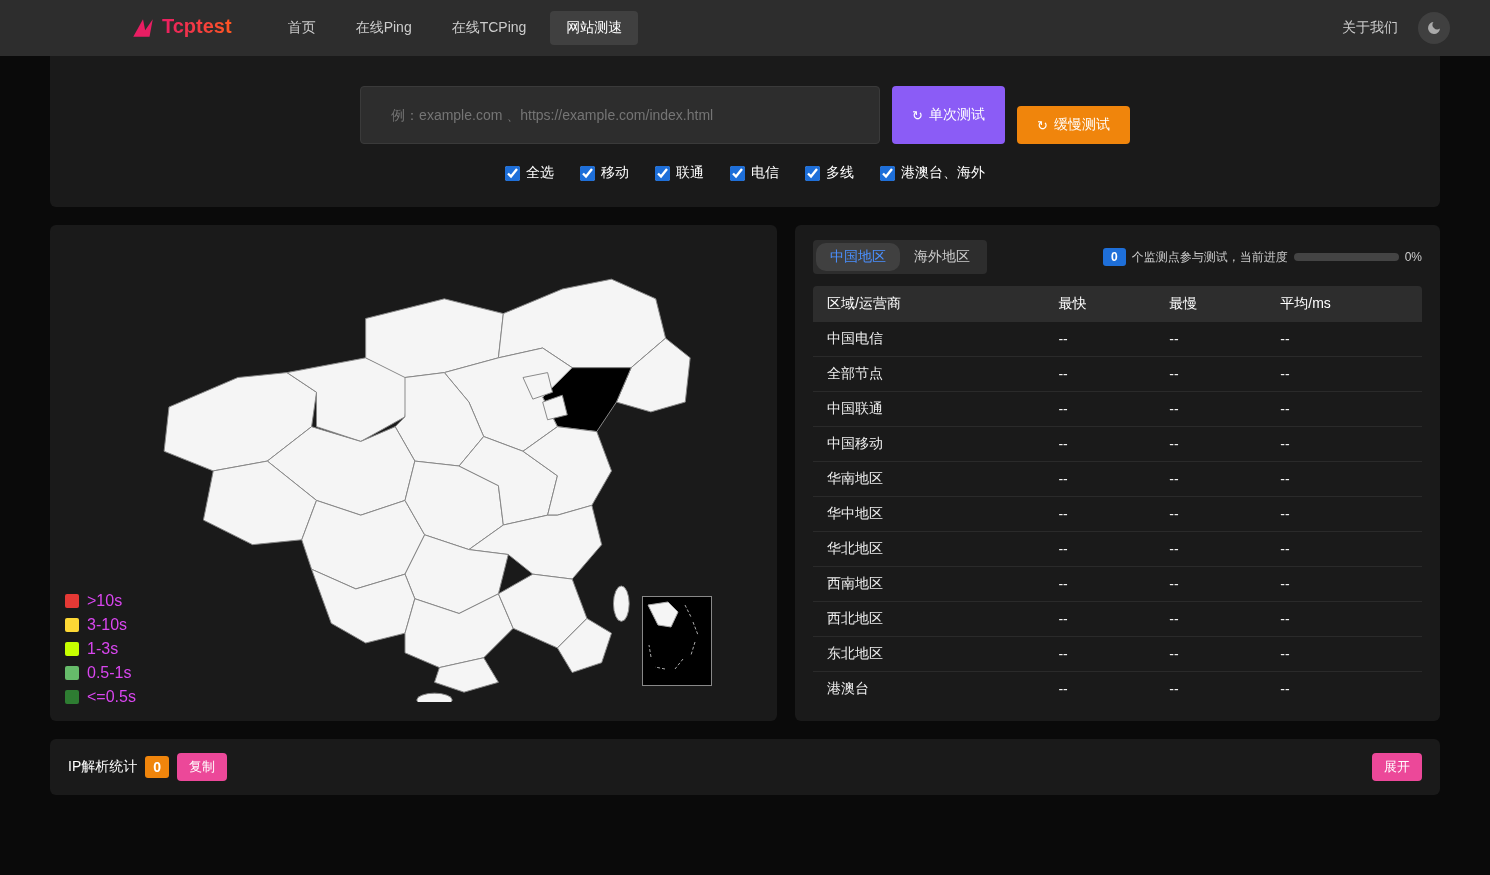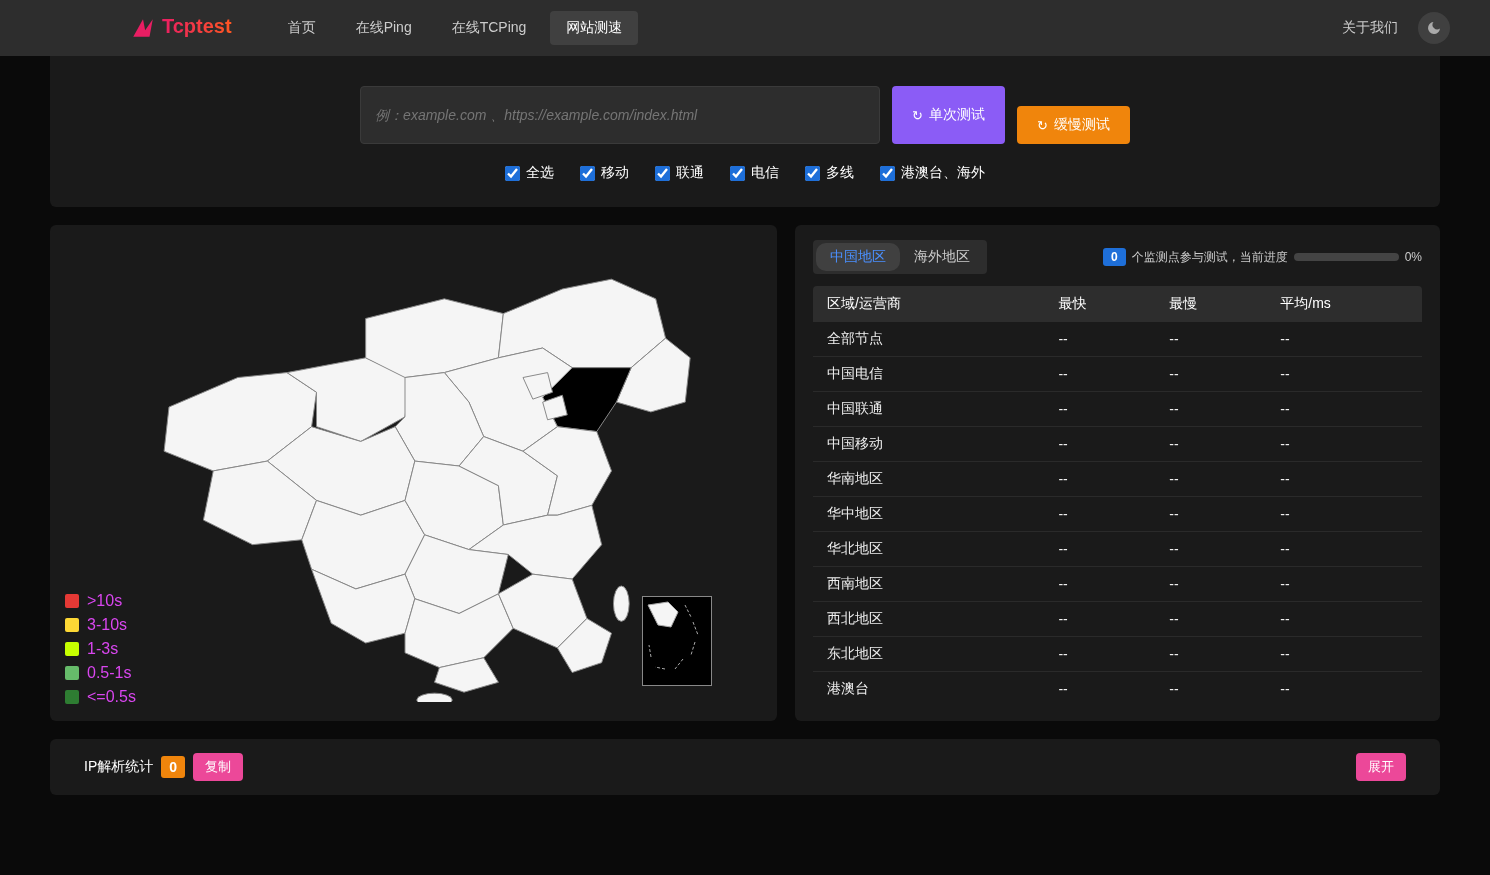--- a/index.html
+++ b/index.html
@@ -65,24 +65,23 @@
       padding: 30px 20px 25px 20px;
       border-top-left-radius: 0;
       border-top-right-radius: 0;
     }
     .input-row { display: flex; justify-content: center; gap: 12px; margin-bottom: 20px; }
     .url-input {
       width: 520px;
       background: #2d2d2d;
       border: 1px solid #3a3a3a;
       border-radius: 4px;
-      padding: 10px 14px;
+      padding: 10px 30px;
       color: #999;
       font-size: 14px;
-      font-style: italic;
     }
     .btn {
       padding: 10px 20px;
       border: none;
       border-radius: 4px;
       cursor: pointer;
       color: #fff;
       font-size: 14px;
       display: flex; align-items: center; gap: 6px;
     }
@@ -159,21 +158,21 @@
       padding: 8px 14px;
       border-bottom: 1px solid #2a2a2a;
       font-size: 14px;
       color: #eee;
     }
     tbody tr:last-child td { border-bottom: none; }
     .ip-panel {
       margin: 18px 50px 0 50px;
       display: flex;
       align-items: center;
-      padding: 14px 34px;
+      padding: 14px 18px;
     }
     .ip-left { display: flex; align-items: center; gap: 8px; }
     .orange-badge { background: #f0850c; color:#fff; padding: 3px 8px; border-radius: 3px; font-weight: bold;}
     .btn-small { background: #ec4899; padding: 5px 12px; border-radius: 4px; cursor: pointer; color:#fff; border:none; font-size:13px;}
     .btn-expand { margin-left: auto; }
     .south-sea-box {
       position: absolute;
       bottom: 35px;
       right: 65px;
       width: 70px;
@@ -334,27 +333,27 @@
       <thead>
           <tr id="thead-row">
             <th style="width: 38%;">区域/运营商</th>
             <th>最快</th>
             <th>最慢</th>
             <th>平均/ms</th>
           </tr>
         </thead>
       <tbody id="tbody">
           <tr>
+            <td>中国电信</td>
+            <td>--</td>
+            <td>--</td>
+            <td>--</td>
+          </tr>
+          <tr>
             <td>全部节点</td>
-            <td>--</td>
-            <td>--</td>
-            <td>--</td>
-          </tr>
-          <tr>
-            <td>中国电信</td>
             <td>--</td>
             <td>--</td>
             <td>--</td>
           </tr>
           <tr>
             <td>中国联通</td>
             <td>--</td>
             <td>--</td>
             <td>--</td>
           </tr>

